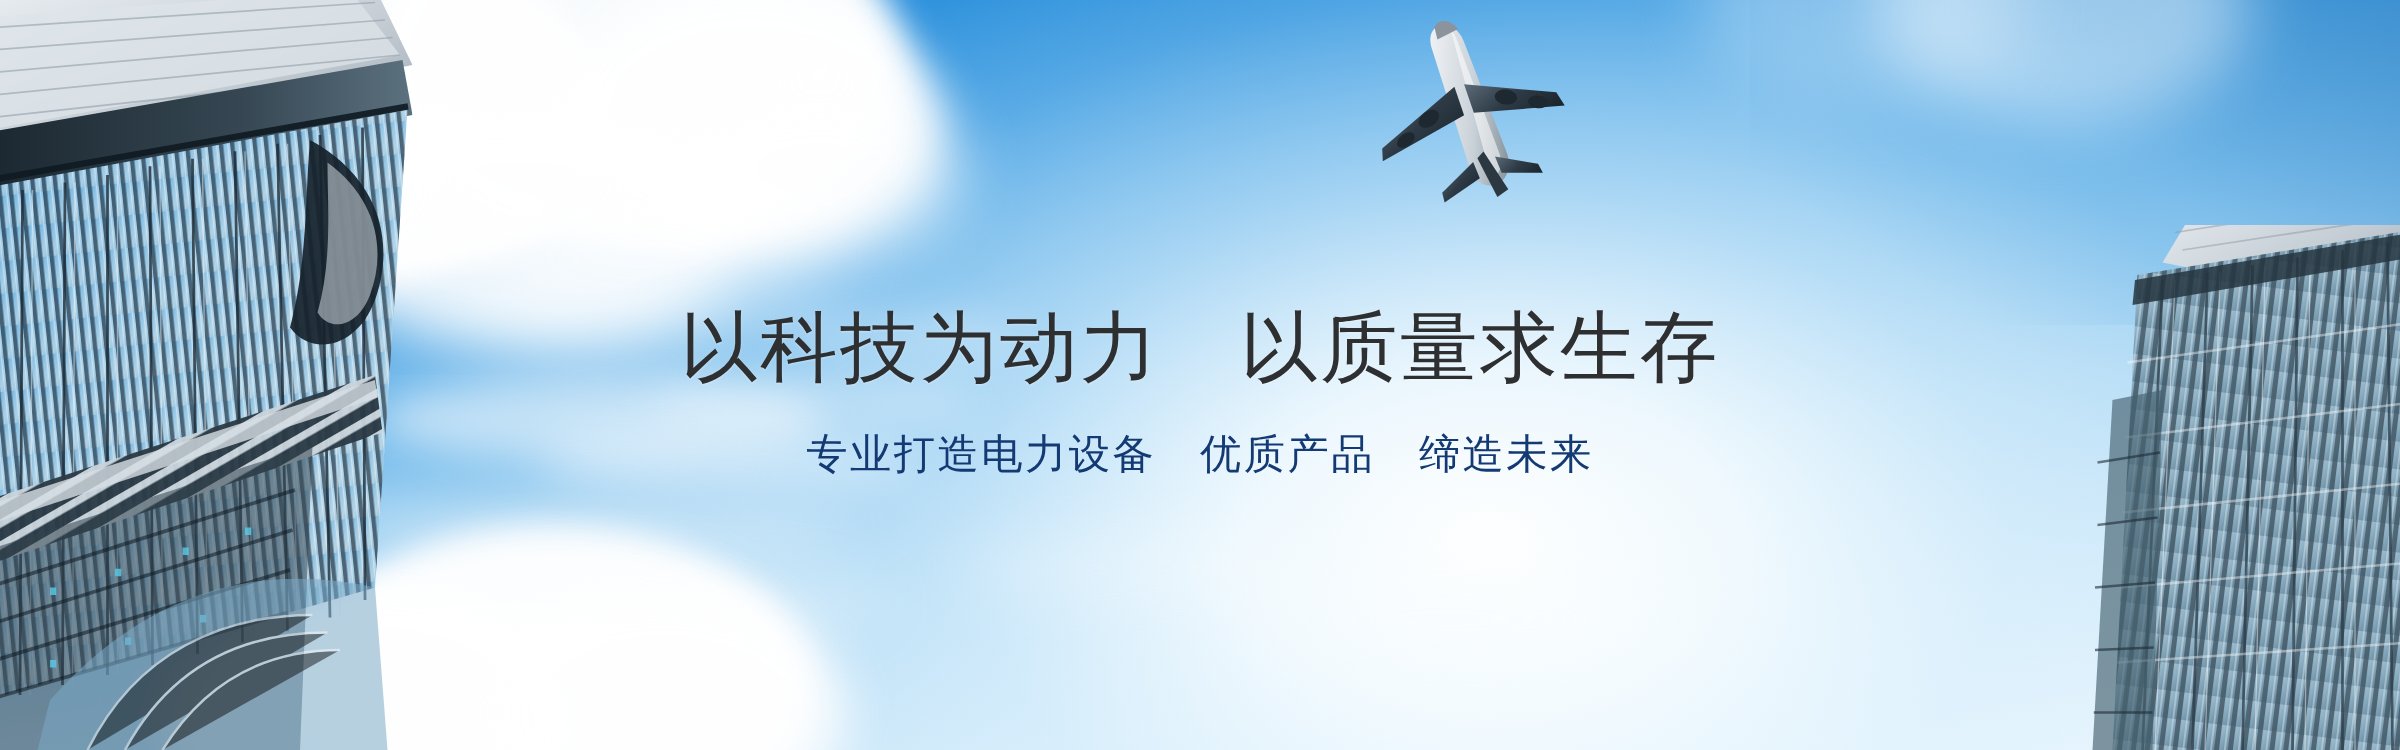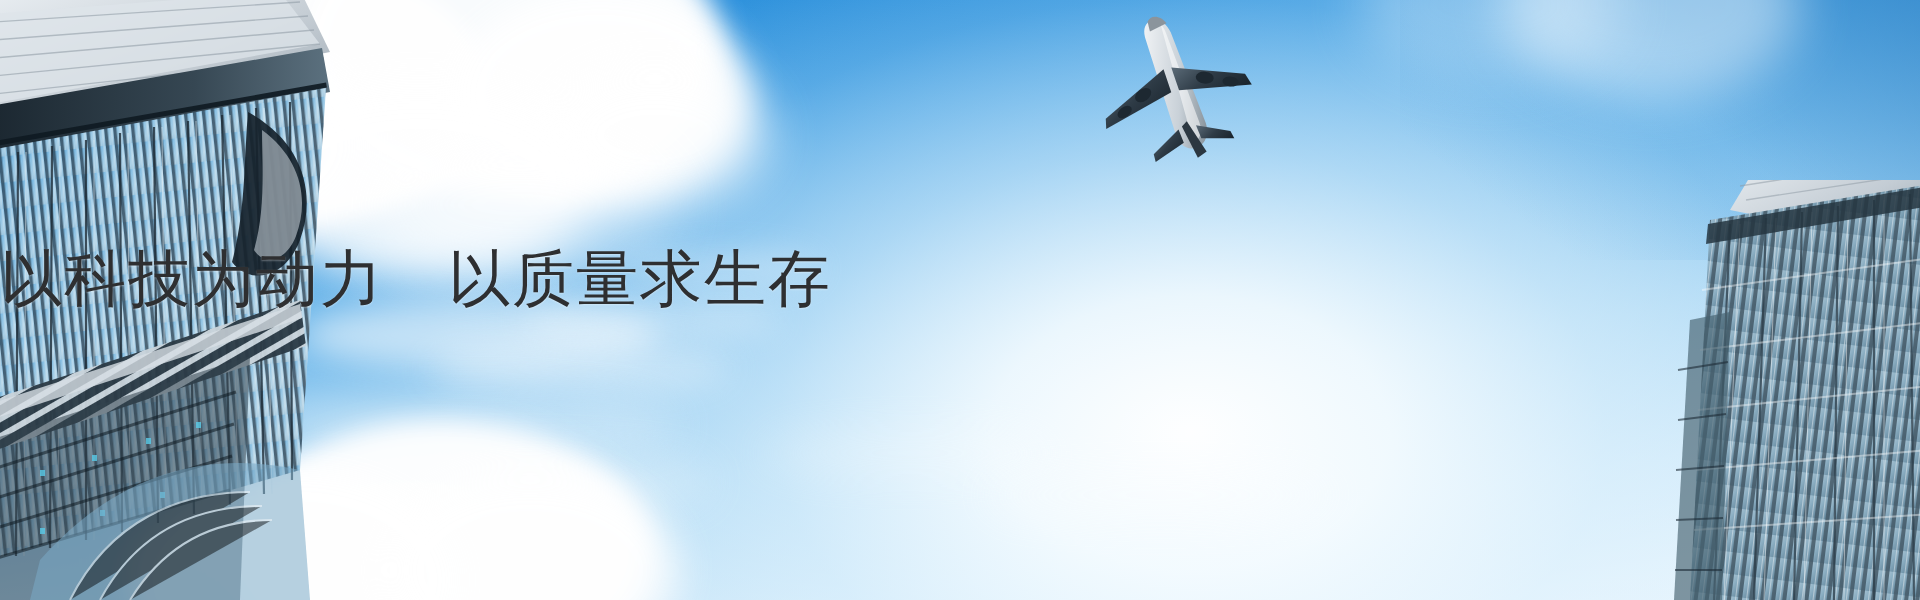--- a/index.html
+++ b/index.html
@@ -117,21 +117,21 @@
     position: absolute;
     right: 0; top: 180px;
     width: 330px; height: 420px;
   }
 
   
   .text-block {
     position: absolute;
     left: 0; right: 0;
     top: 244px;
-    text-align: left;
+    text-align: center;
     pointer-events: none;
   }
   .headline {
     font-size: 62px;
     line-height: 1.12;
     font-weight: 500;
     color: #2e2f31;
     letter-spacing: 2px;
     text-shadow: 0 1px 2px rgba(255,255,255,0.35);
     white-space: pre;
@@ -375,15 +375,16 @@
     <path d="M92,118 L124,132 L126,140 L94,132 Z" fill="url(#wingG)"></path>
     <path d="M74,118 L44,136 L44,144 L76,132 Z" fill="url(#wingG)"></path>
 
     <path d="M84,112 L96,146 L86,150 L78,116 Z" fill="#2b3741"></path>
 
     <path d="M70,6 C74,0 84,2 88,12 L70,16 Z" fill="#8b949c"></path>
   </svg>
 
   <div class="text-block">
     <div class="headline">以科技为动力　以质量求生存</div>
+    <div class="subhead">专业打造电力设备　优质产品　缔造未来</div>
   </div>
 
 </div>
 
 </body></html>

